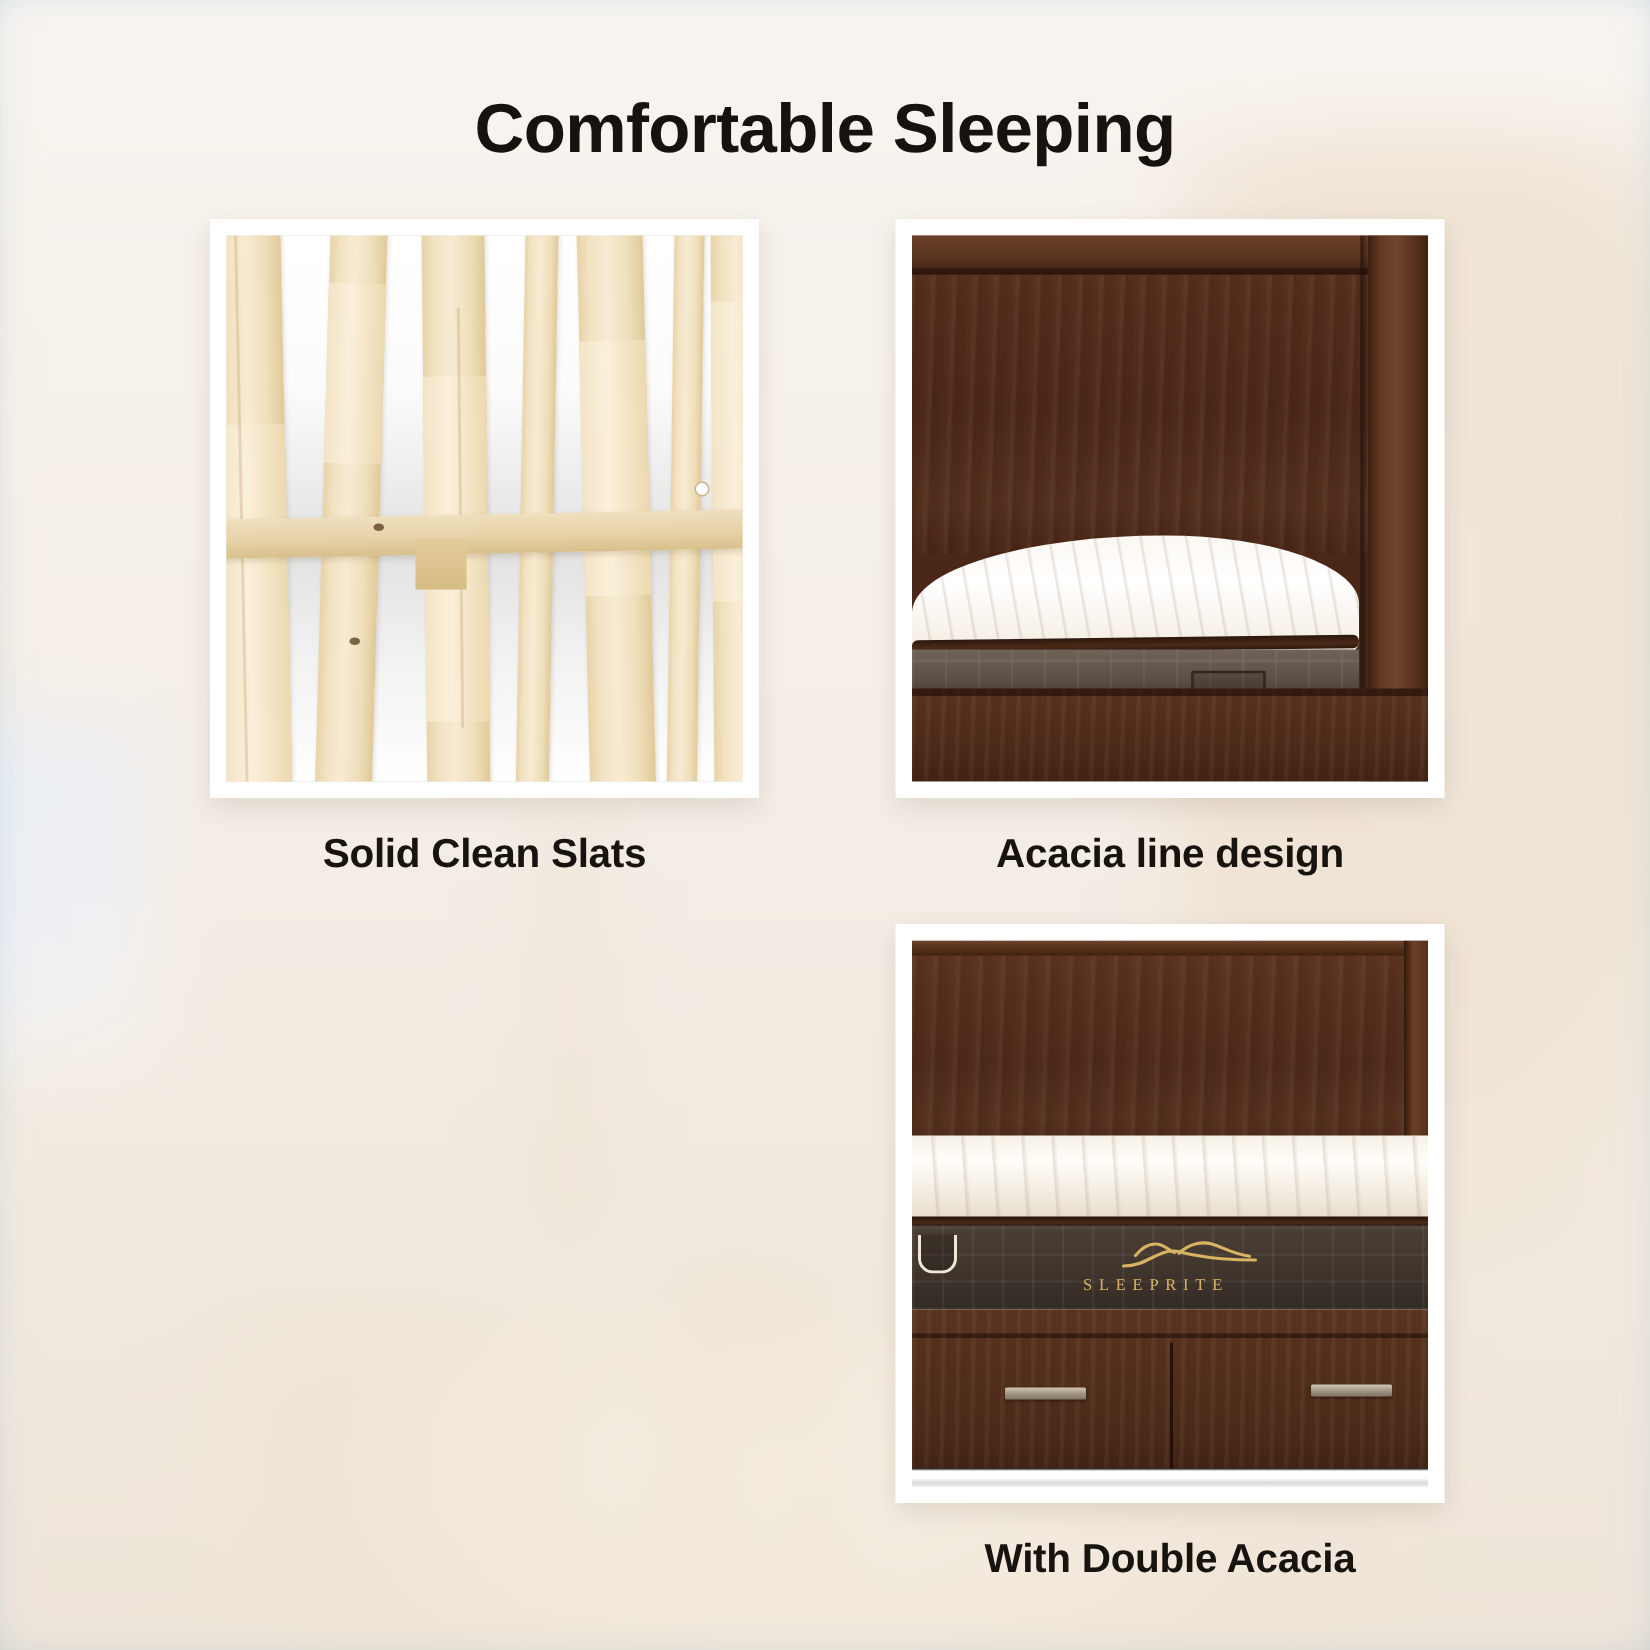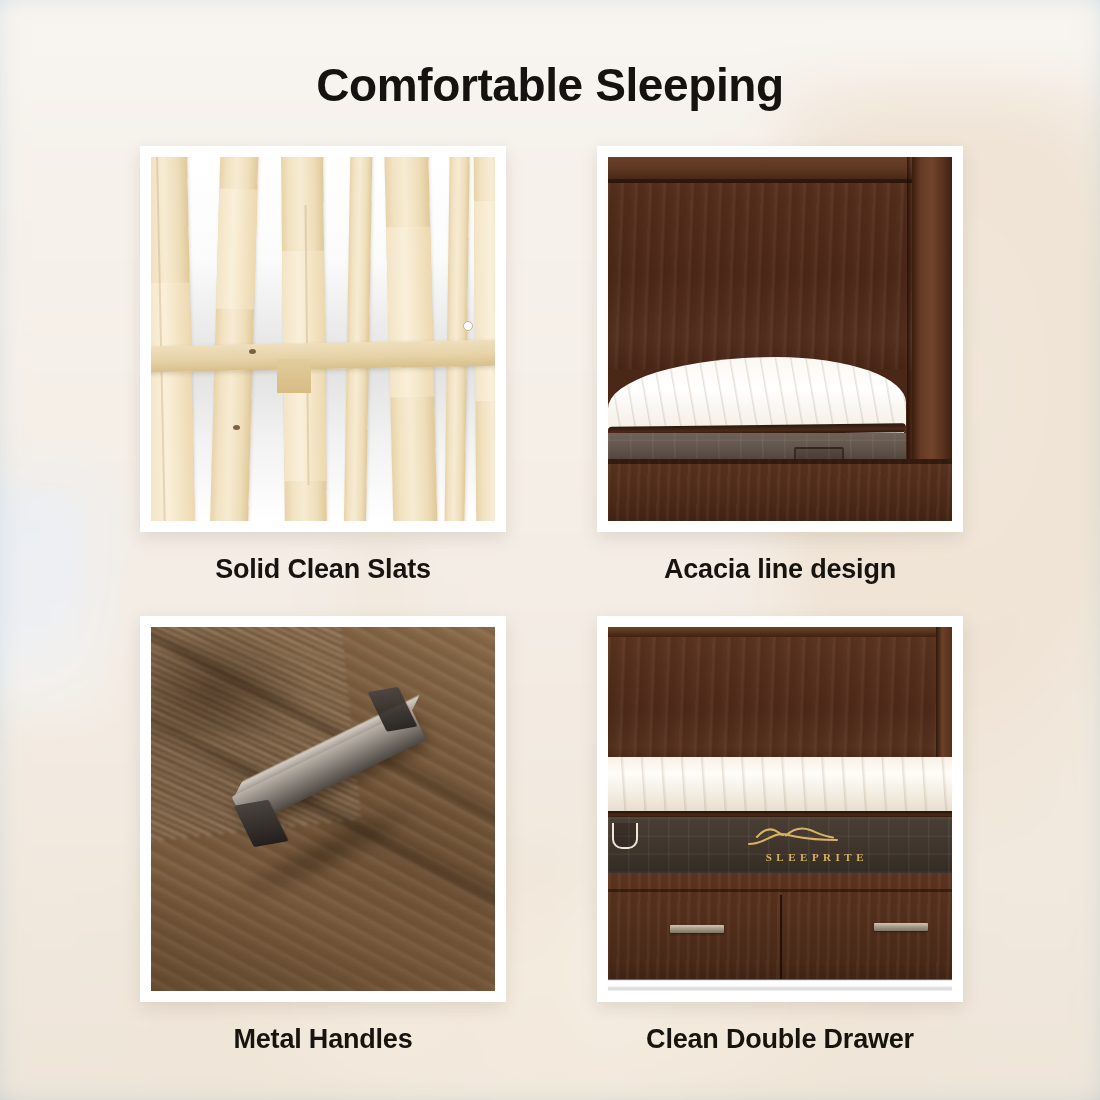--- a/index.html
+++ b/index.html
@@ -517,23 +517,22 @@
         rgba(0,0,0,0) 2px,
         rgba(0,0,0,0) 20px),
       linear-gradient(180deg, #4a3f35 0%, #3e342c 60%, #332b24 100%);
   }
   .dw-logo {
     position: absolute;
     left: 50%;
     top: 196px;
     width: 150px;
     margin-left: -62px;
-    text-align: right;
+    text-align: left;
     z-index: 3;
-    font-weight: bold;
   }
   .dw-logo svg { display: block; margin: 0 auto; }
   .dw-logo-text {
     font-family: "Liberation Serif", serif;
     font-size: 11px;
     letter-spacing: 4.5px;
     color: #d9b362;
     margin-top: 2px;
     text-indent: 4px;
   }
@@ -672,42 +671,20 @@
               </div>
             </div>
           </div>
         </div>
         <div class="caption">Acacia line design</div>
       </div>
     </div>
 
     <div class="row">
 
-      <div class="cell col-left">
-        <div class="photo-frame">
-          <div class="photo-inner">
-            <div class="ph-handle">
-              <div class="hg-grain"></div>
-              <div class="hg-rough"></div>
-              <div class="hg-dark-top"></div>
-              <div class="hg-plank-line"></div>
-              <div class="hg-plank-line2"></div>
-              <div class="pull-shadow"></div>
-              <div class="pull">
-                <div class="pull-top"></div>
-                <div class="pull-face"></div>
-                <div class="pull-leg far"></div>
-                <div class="pull-leg near"></div>
-              </div>
-              <div class="hg-blur-front"></div>
-            </div>
-          </div>
-        </div>
-        <div class="caption">Metal Handles</div>
-      </div>
 
       <div class="cell col-right">
         <div class="photo-frame">
           <div class="photo-inner">
             <div class="ph-drawer">
               <div class="dw-headboard">
                 <div class="dw-hb-rail"></div>
                 <div class="dw-hb-post"></div>
               </div>
               <div class="dw-mattress">
@@ -728,17 +705,17 @@
 
               <div class="dw-base"></div>
               <div class="dw-drawer-top"></div>
               <div class="dw-drawer-seam" style="left:172px;"></div>
               <div class="dw-pull" style="left:62px;  top:298px;"></div>
               <div class="dw-pull" style="left:266px; top:296px;"></div>
               <div class="dw-floor"></div>
             </div>
           </div>
         </div>
-        <div class="caption">Clean Double Drawer</div>
+        <div class="caption">With Double Acacia</div>
       </div>
     </div>
   </div>
 </div>
 
 </body></html>

